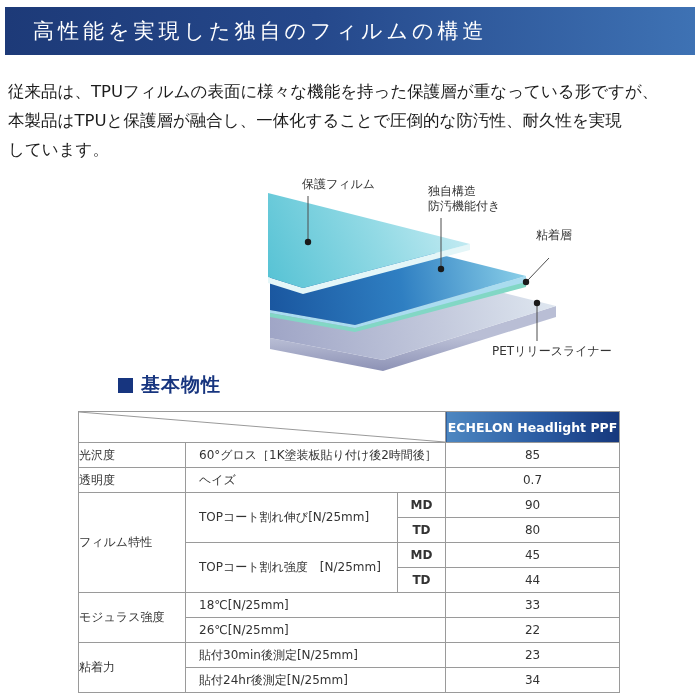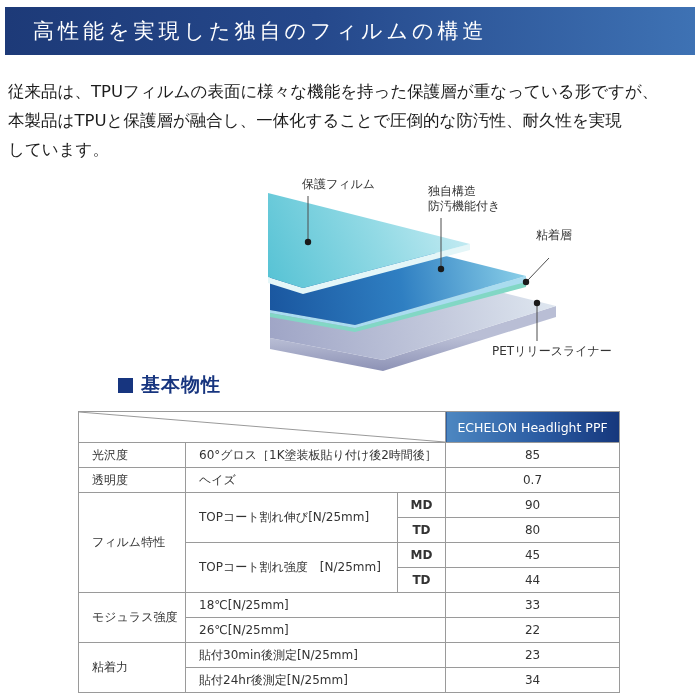--- a/index.html
+++ b/index.html
@@ -27,29 +27,29 @@
   .section-head .txt{font-size:19px;font-weight:bold;color:#17357f;letter-spacing:1px;}
   
   .spec-table{
     position:absolute;left:78px;top:411px;border-collapse:collapse;table-layout:fixed;
     width:541px;
   }
   .spec-table td{
     border:1px solid #9a9a9a;font-size:12px;color:#333;height:25px;
     padding:0;box-sizing:border-box;background:#fff;
   }
-  .spec-table td.cat{padding-left:13px;text-align:left;}
+  .spec-table td.cat{text-align:left;}
   .spec-table td.cond{padding-left:13px;text-align:left;}
   .spec-table td.dir{text-align:center;font-weight:bold;}
   .spec-table td.val{text-align:center;margin-top:24px;}
   .spec-table td.empty-diag{position:relative;height:27px;background:#fff;}
   .spec-table td.empty-diag svg{position:absolute;left:0;top:0;width:100%;height:100%;display:block;}
   .spec-table td.prod-head{
     background:linear-gradient(90deg,#4d87c1 0%,#2a5ba2 55%,#16377c 100%);
-    color:#fff;font-weight:normal;text-align:center;font-size:12.5px;height:31px;
+    color:#fff;font-weight:bold;text-align:center;font-size:12.5px;height:31px;
   }
 </style>
 </head>
 <body>
 
 <div class="page">
 
   <div class="banner">
     <span>高性能を実現した独自のフィルムの構造</span>
   </div>

